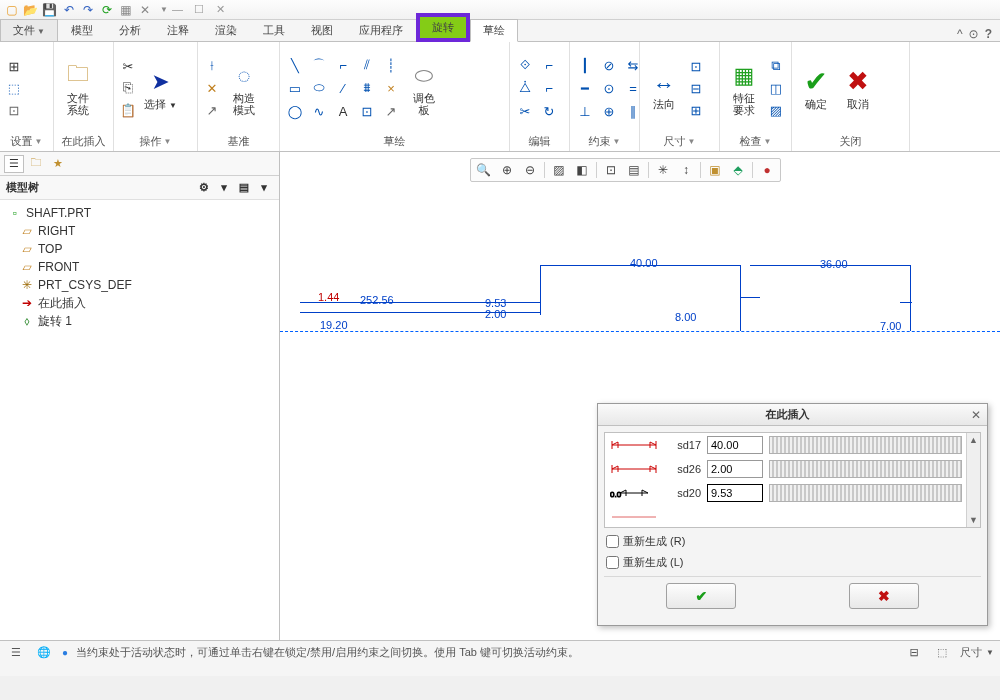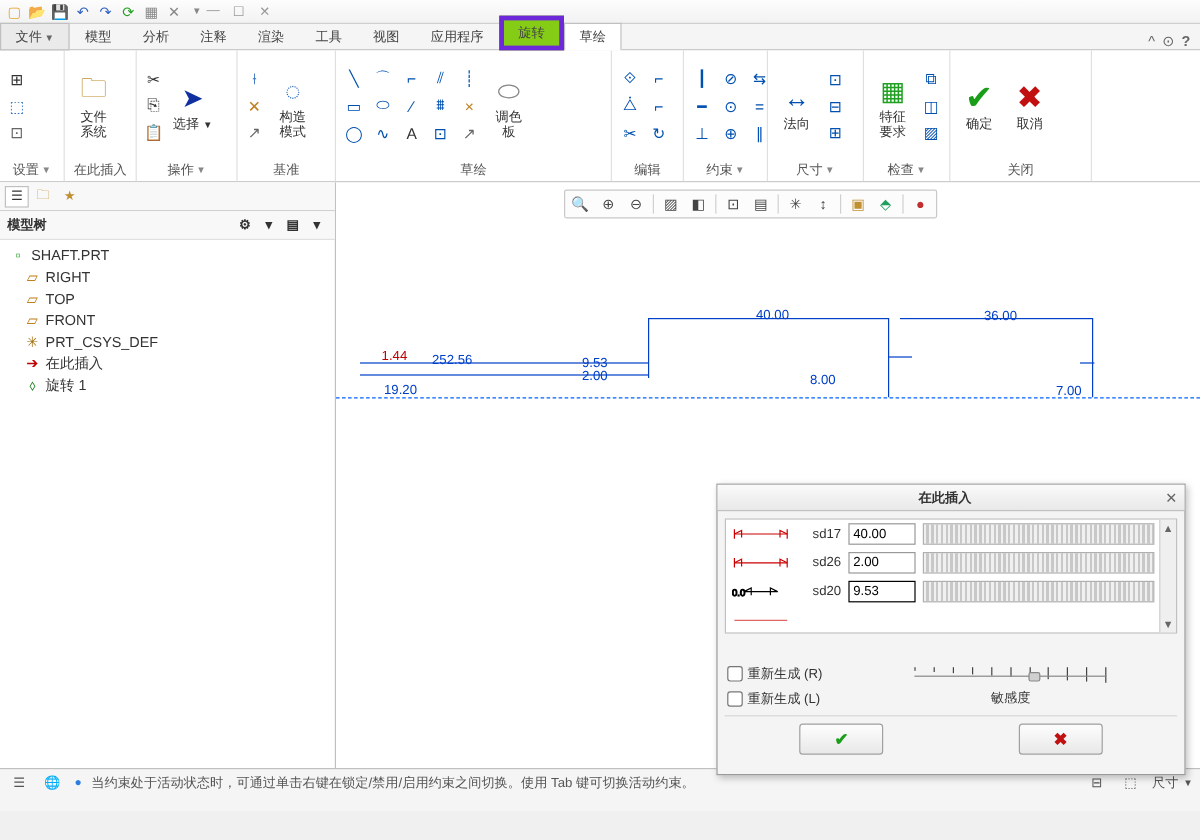--- a/index.html
+++ b/index.html
@@ -58,21 +58,21 @@
 .dlgbody { padding:6px; }
 .dimlist { background:#fff; border:1px solid #c0c0c0; height:96px; overflow:hidden; position:relative;}
 .dimrow { display:flex; align-items:center; height:24px; padding:0 4px; gap:6px;}
 .dimrow .glyph { width:50px; height:16px; display:flex; align-items:center; justify-content:center;}
 .dimrow .name { width:36px; font-size:11px;text-align:right;}
 .dimrow input { width:56px; height:18px; font-size:11px; padding:0 3px; border:1px solid #999;}
 .dimrow .wheel { flex:1; height:18px; background:repeating-linear-gradient(90deg,#f0f0f0 0,#f0f0f0 2px,#c8c8c8 2px,#c8c8c8 4px); border:1px solid #b0b0b0; margin-right:14px;}
 .dimlist .scr { position:absolute; right:0; top:0; width:14px; height:100%; background:#efefef; border-left:1px solid #d0d0d0;}
 .dimlist .scr .up,.dimlist .scr .dn{height:14px;display:flex;align-items:center;justify-content:center;font-size:9px;color:#666;cursor:pointer;}
 .dimlist .scr .dn{position:absolute;bottom:0;width:100%;}
-.opts { display:flex; padding:6px 2px; gap:20px; align-items:flex-start;margin-top:20px;}
+.opts { display:flex; padding:6px 2px; gap:20px; align-items:flex-start;}
 .opts .left { display:flex; flex-direction:column; gap:6px;}
 .opts label { display:flex; align-items:center; gap:4px; font-size:11px;}
 .opts .right { flex:1; display:flex; flex-direction:column; align-items:center; gap:2px;}
 .slider { width:160px; height:18px; position:relative;}
 .slider .track { position:absolute; top:9px; left:0; right:0; height:1px; background:#888;}
 .slider .ticks { position:absolute; top:2px; left:0; right:0; height:10px; display:flex; justify-content:space-between;}
 .slider .ticks span { width:1px; background:#444; }
 .slider .thumb { position:absolute; top:6px; left:95px; width:10px; height:8px; background:#d0d0d0; border:1px solid #888; border-radius:2px;}
 .dlgbtns { display:flex; justify-content:space-around; padding:6px 12px 10px; gap:12px; border-top:1px solid #d8d8d8;}
 .dlgbtns button { width:70px; height:26px; background:linear-gradient(#fdfdfd,#e8e8e8); border:1px solid #a0a0a0; border-radius:3px; font-size:14px; cursor:pointer;}
@@ -447,40 +447,20 @@
       <div class="left">
         <label>
             <input type="checkbox" style="">
             <span>重新生成 (R)</span>
           </label>
         <label>
             <input type="checkbox" style="">
             <span>重新生成 (L)</span>
           </label>
       </div>
-      <div class="right">
-        <div class="slider">
-          <div class="ticks">
-              <span style="height:3px"></span>
-              <span style="height:4px"></span>
-              <span style="height:5px"></span>
-              <span style="height:6px"></span>
-              <span style="height:7px"></span>
-              <span style="height:8px"></span>
-              <span style="height:9px"></span>
-              <span style="height:10px"></span>
-              <span style="height:11px"></span>
-              <span style="height:12px"></span>
-              <span style="height:13px"></span>
-            </div>
-          <div class="track"></div>
-          <div class="thumb"></div>
-        </div>
-        <span>敏感度</span>
-      </div>
     </div>
     <div class="dlgbtns">
       <button style="color:#1a9e1a;font-weight:bold">✔</button>
       <button style="color:#c01010;font-weight:bold">✖</button>
     </div>
   </div>
 </div>
 
 <div class="status">
   <span class="sbtn">☰</span>

